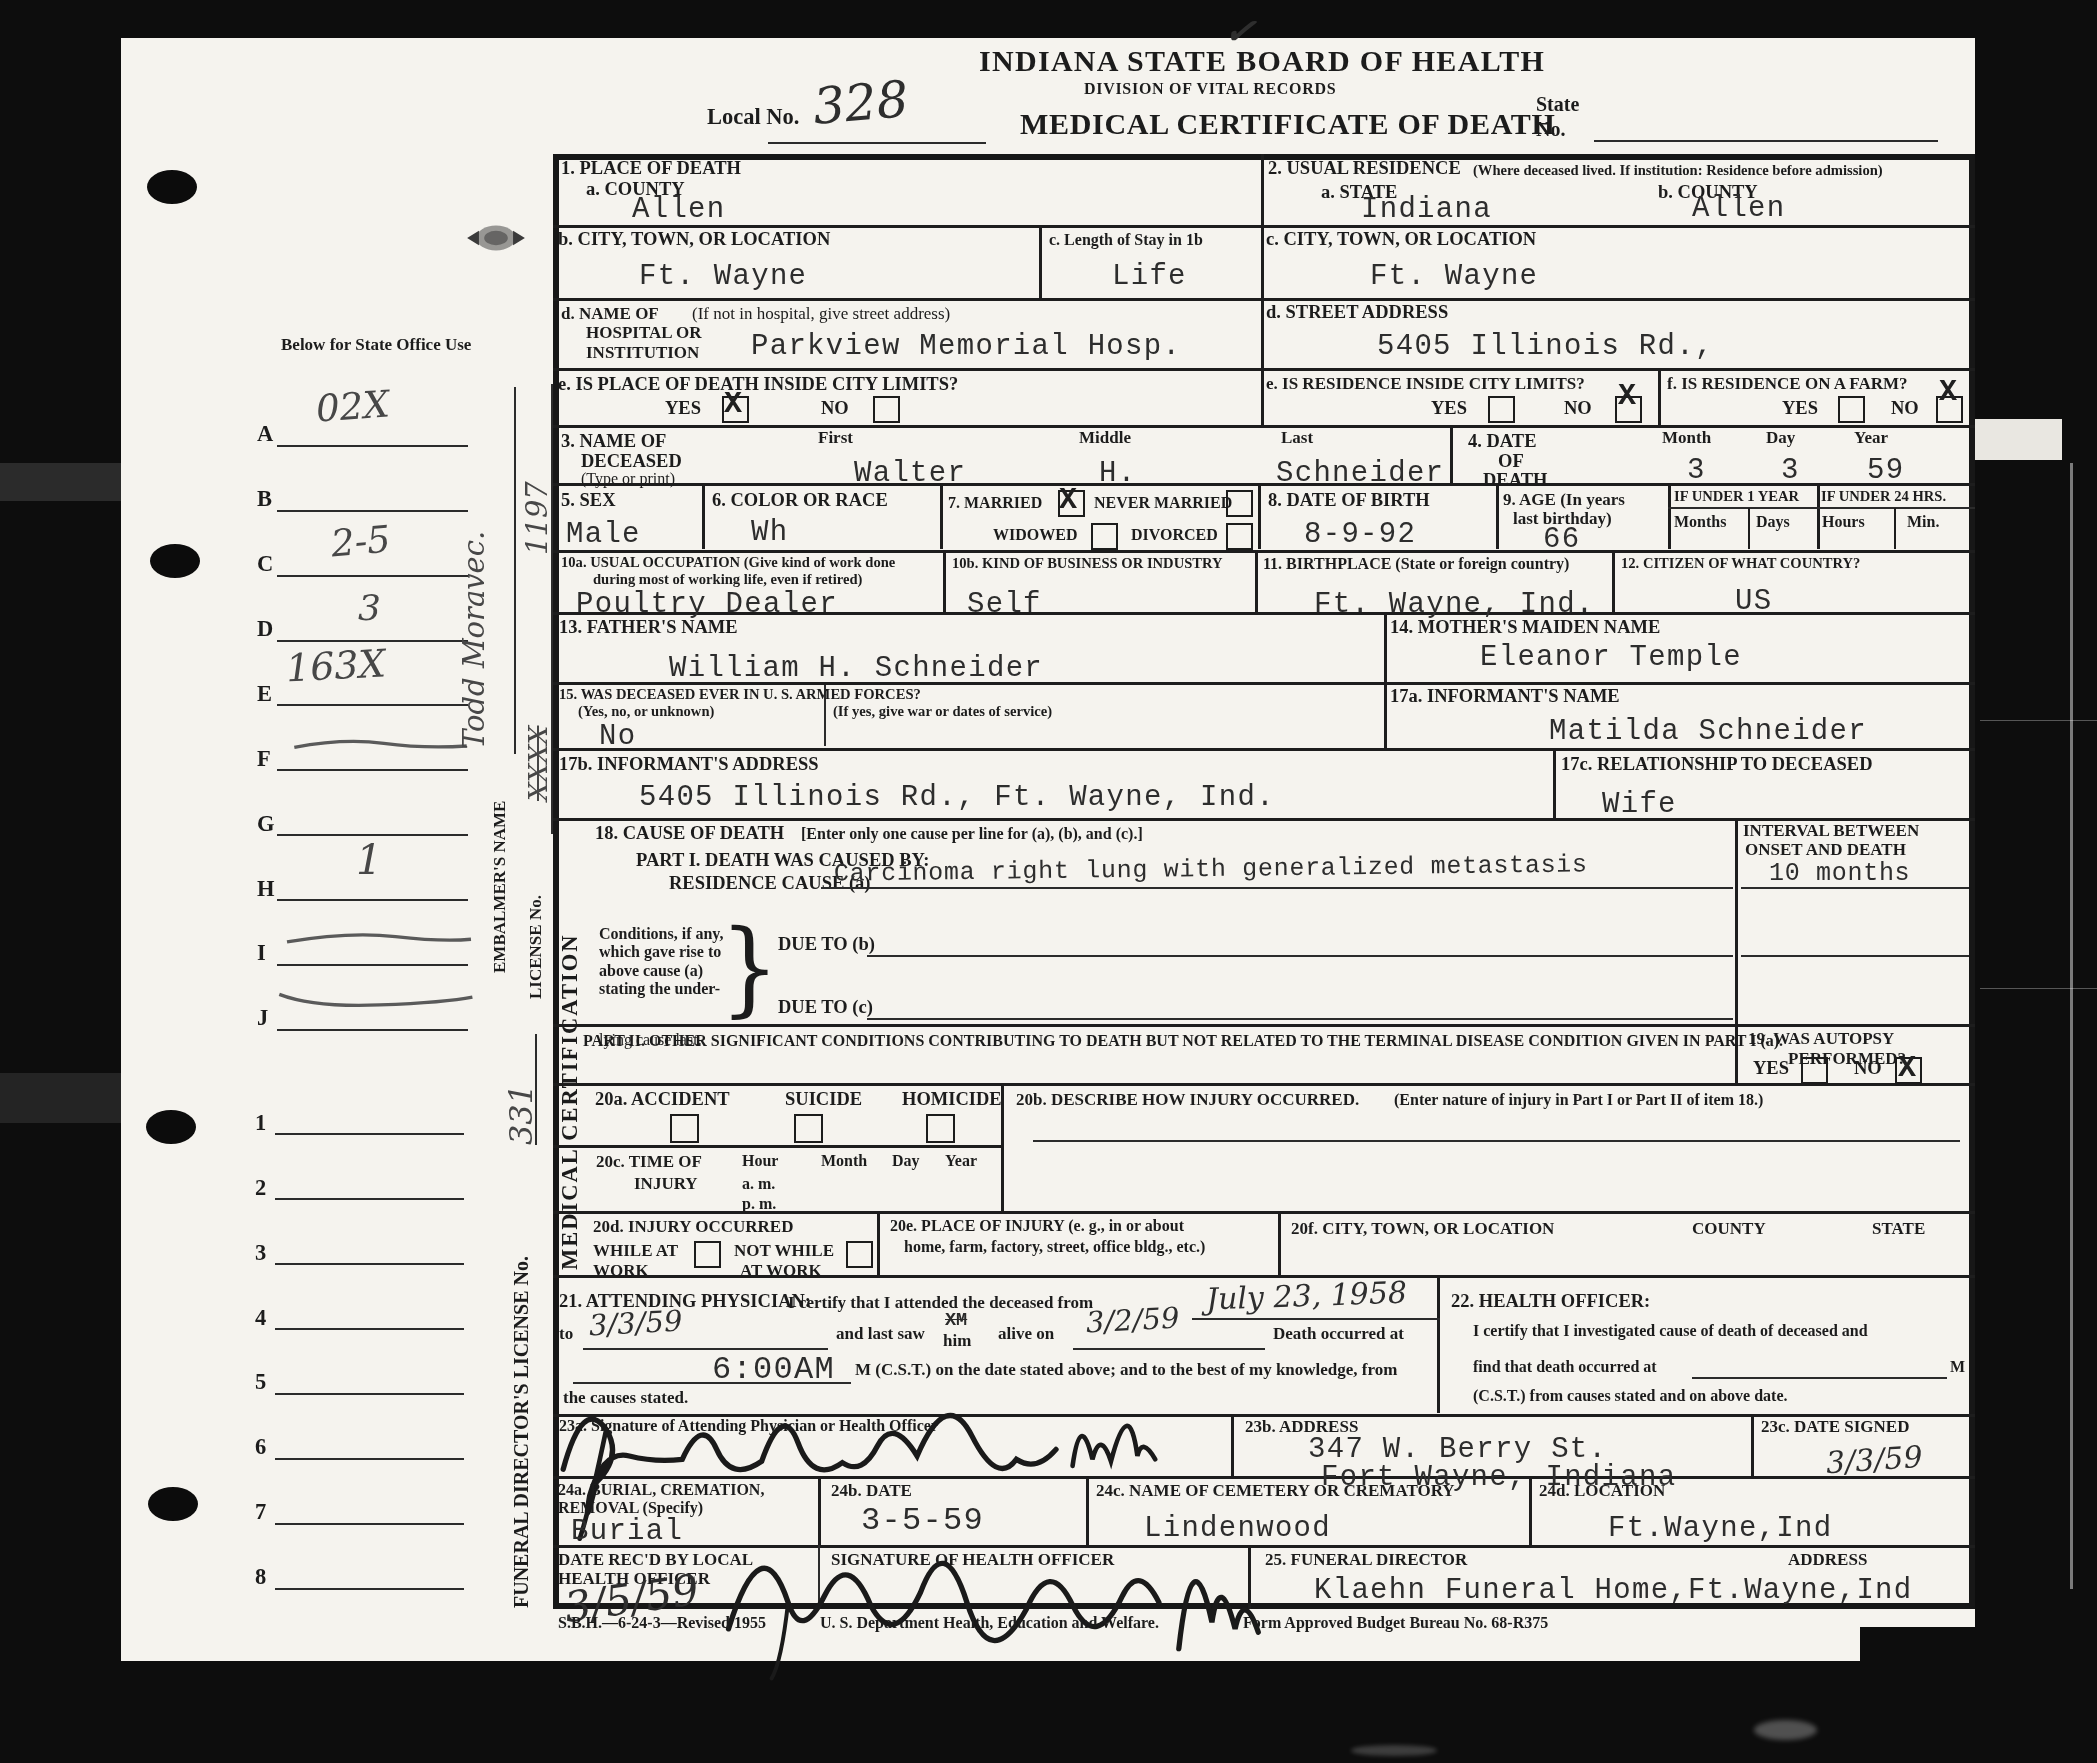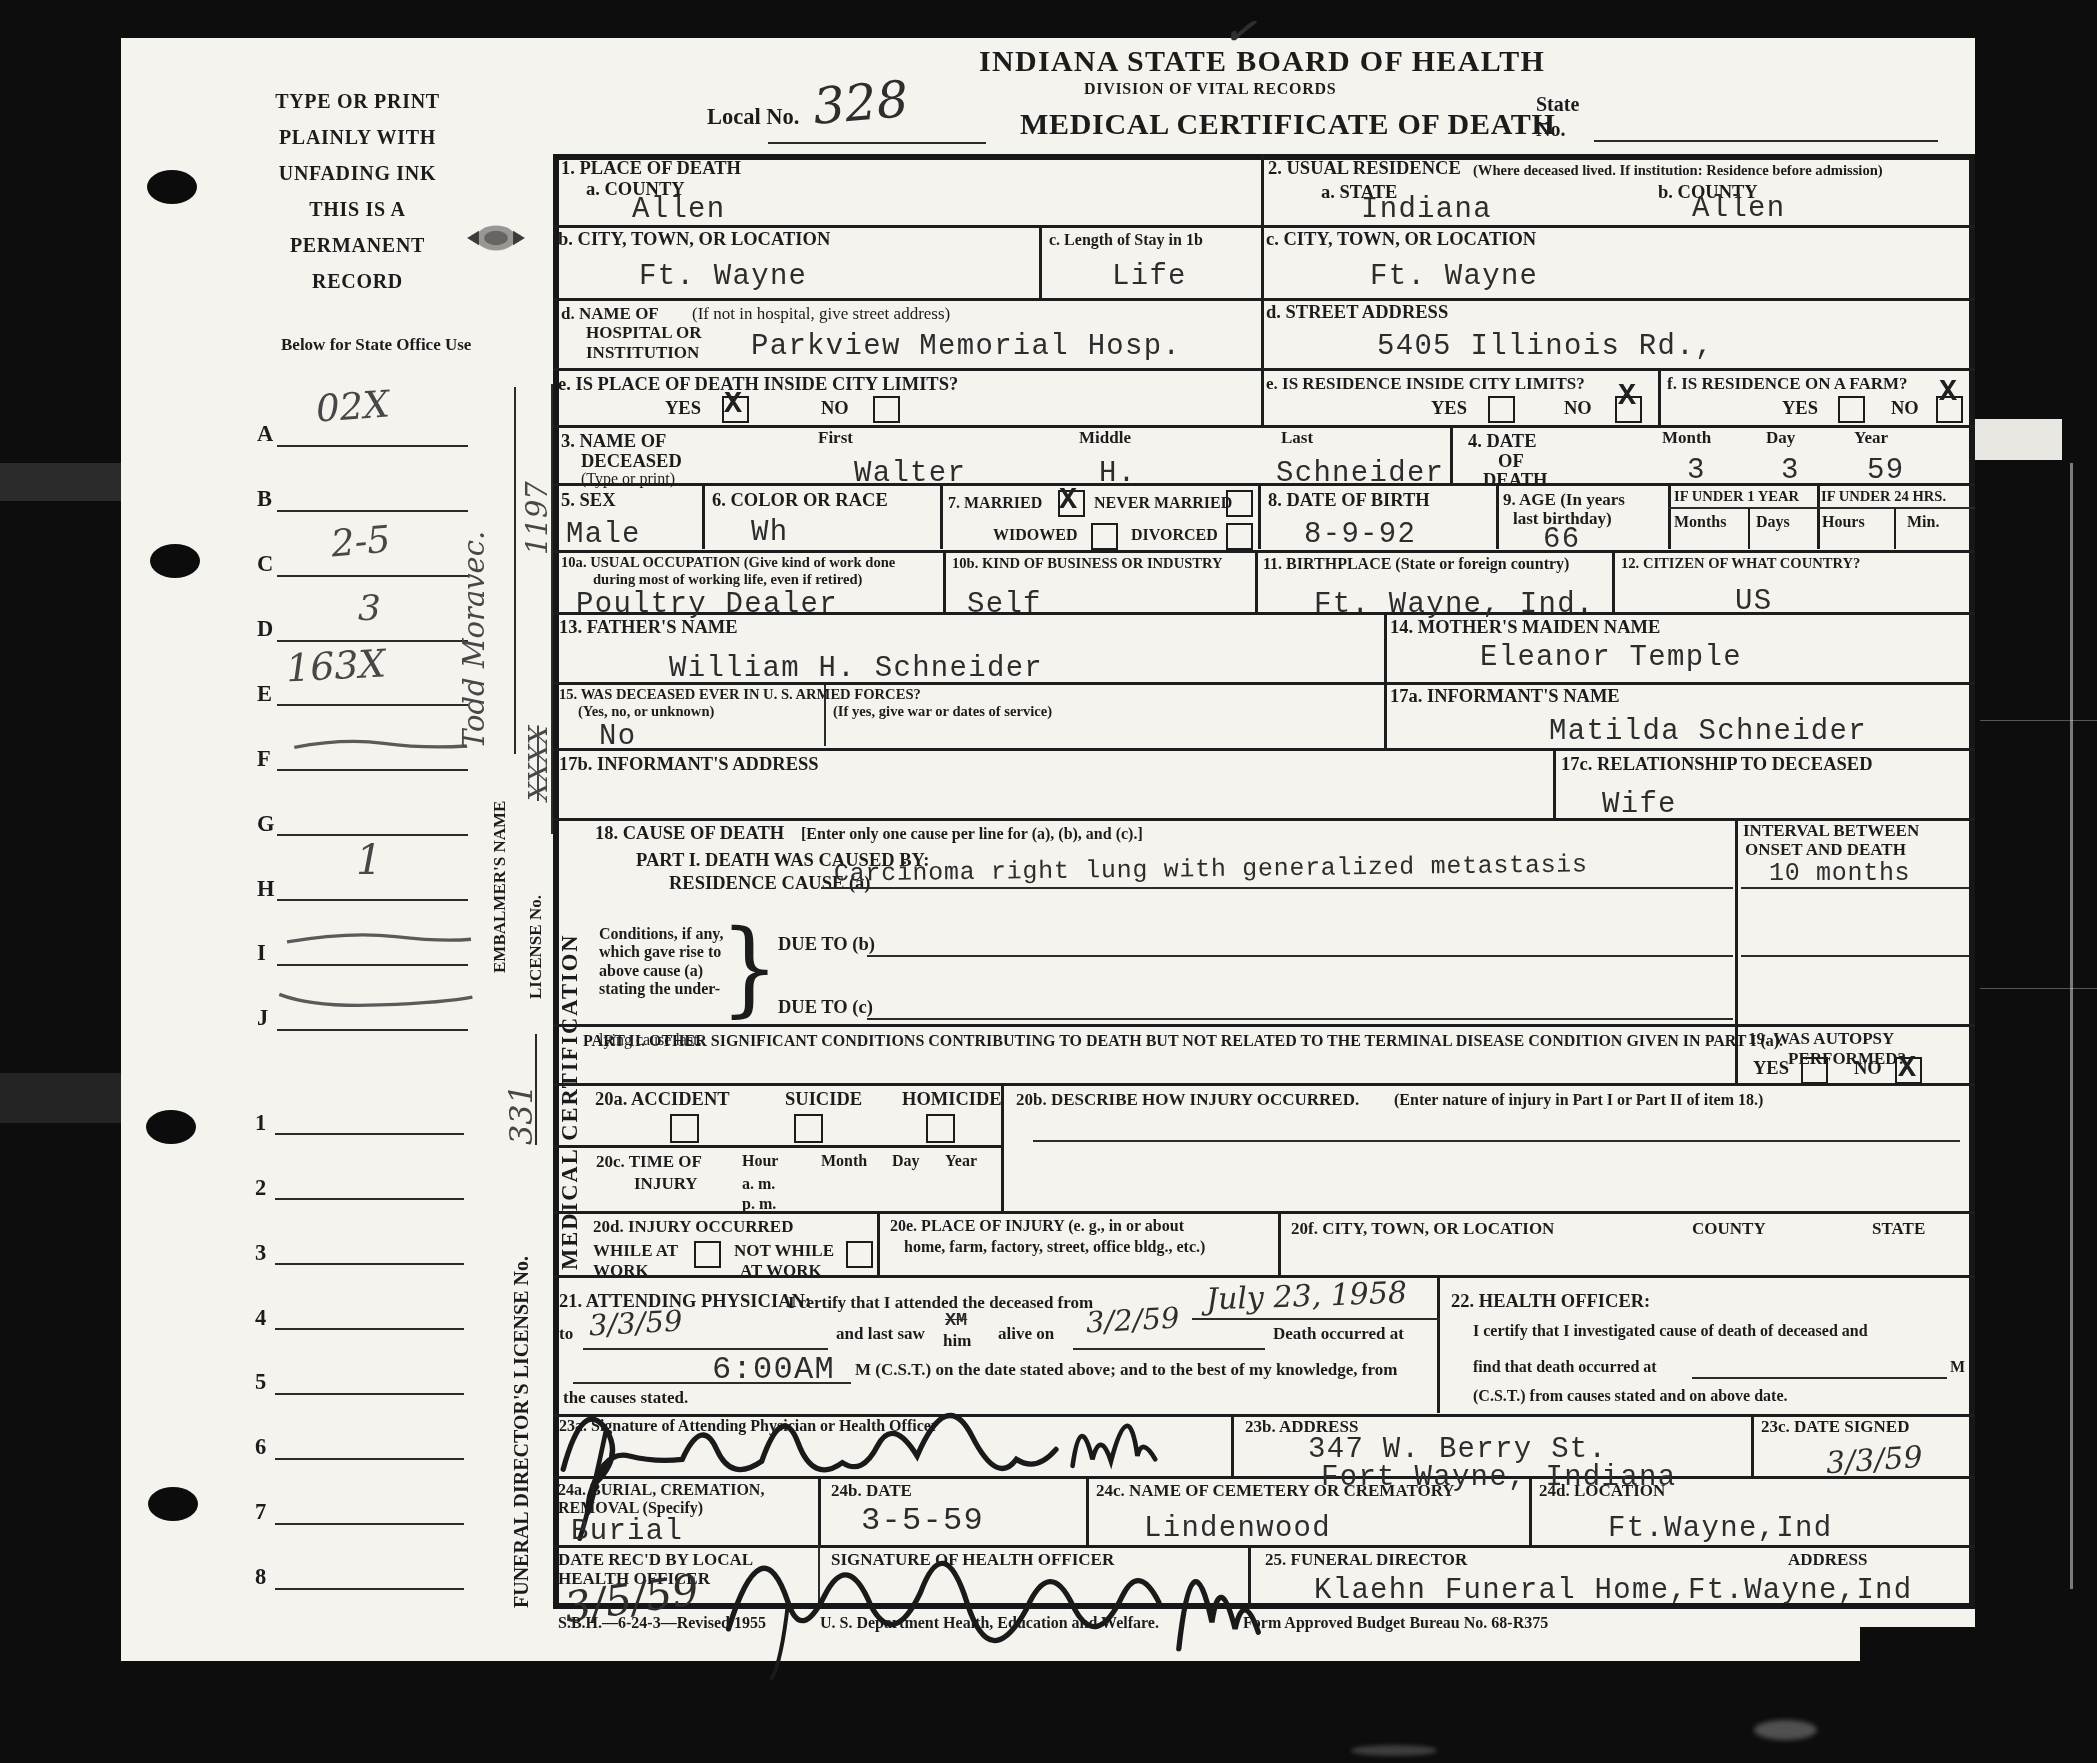--- a/index.html
+++ b/index.html
@@ -53,28 +53,20 @@
 
   <span class="hw" style="left:1224px;top:8px;font-size:38px;font-weight:bold;transform:rotate(6deg);">✓</span>
   <span class="l f46" style="left:979px;top:45px;letter-spacing:1.3px;">INDIANA STATE BOARD OF HEALTH</span>
   <span class="l f36" style="left:1084px;top:81px;letter-spacing:0.7px;">DIVISION OF VITAL RECORDS</span>
   <span class="l f46" style="left:1020px;top:108px;letter-spacing:0.7px;">MEDICAL CERTIFICATE OF DEATH</span>
 
   <span class="l f30" style="left:1536px;top:94px;">State</span>
   <span class="l f30" style="left:1536px;top:119px;">No.</span>
   <div class="hl thin" style="left:1594px;top:140px;width:344px;height:2px;"></div>
 
-  <div class="l f30" style="left:245px;top:83px;width:225px;text-align:center;line-height:36px;letter-spacing:0.7px;">
-    <div>TYPE OR PRINT</div>
-    <div>PLAINLY WITH</div>
-    <div>UNFADING INK</div>
-    <div>THIS IS A</div>
-    <div>PERMANENT</div>
-    <div>RECORD</div>
-  </div>
   <svg style="left:463px;top:217px;" width="66" height="42" viewBox="0 0 100 64">
     <ellipse cx="50" cy="32" rx="30" ry="19" fill="#4a4a4a" opacity="0.55"></ellipse>
     <ellipse cx="50" cy="32" rx="18" ry="11" fill="#333" opacity="0.5"></ellipse>
     <polygon points="6,32 24,21 24,43" fill="#3a3a3a"></polygon>
     <polygon points="94,32 76,21 76,43" fill="#3a3a3a"></polygon>
   </svg>
   <span class="l f26" style="left:281px;top:336px;">Below for State Office Use</span>
 
   <span class="l f34" style="left:257px;top:422px;">A</span>
   <div class="hl thin" style="left:277px;top:445px;width:191px;height:2px;"></div>
@@ -297,20 +289,21 @@
   <span class="l f28" style="left:1390px;top:618px;">14. MOTHER'S MAIDEN NAME</span>
   <span class="m" style="left:1480px;top:641px;">Eleanor Temple</span>
 
   <span class="l f22" style="left:559px;top:687px;">15. WAS DECEASED EVER IN U. S. ARMED FORCES?</span>
   <span class="l f22 nb" style="left:559px;top:704px;font-weight:bold;margin-left:19px;">(Yes, no, or unknown)</span>
   <span class="l f22 nb" style="left:833px;top:704px;font-weight:bold;">(If yes, give war or dates of service)</span>
   <span class="m" style="left:599px;top:720px;">No</span>
   <span class="l f28" style="left:1390px;top:687px;">17a. INFORMANT'S NAME</span>
   <span class="m" style="left:1549px;top:715px;">Matilda Schneider</span>
   <span class="l f28" style="left:559px;top:755px;">17b. INFORMANT'S ADDRESS</span>
+  <span class="m" style="left:639px;top:781px;">5405 Illinois Rd., Ft. Wayne, Ind.</span>
   <span class="l f28" style="left:1561px;top:755px;">17c. RELATIONSHIP TO DECEASED</span>
   <span class="m" style="left:1602px;top:788px;">Wife</span>
 
   <span class="l f28" style="left:595px;top:824px;">18. CAUSE OF DEATH</span>
   <span class="l f24 nb" style="left:801px;top:826px;font-weight:bold;">[Enter only one cause per line for (a), (b), and (c).]</span>
   <span class="l f28" style="left:636px;top:851px;">PART I. DEATH WAS CAUSED BY:</span>
   <span class="l f28" style="left:669px;top:874px;">RESIDENCE CAUSE (a)</span>
   <span class="m msm" style="left:834px;top:855px;transform:rotate(-0.7deg);">Carcinoma right lung with generalized metastasis</span>
   <div class="hl thin" style="left:821px;top:887px;width:912px;height:2px;"></div>
   <span class="l f26" style="left:1743px;top:822px;">INTERVAL BETWEEN</span>

